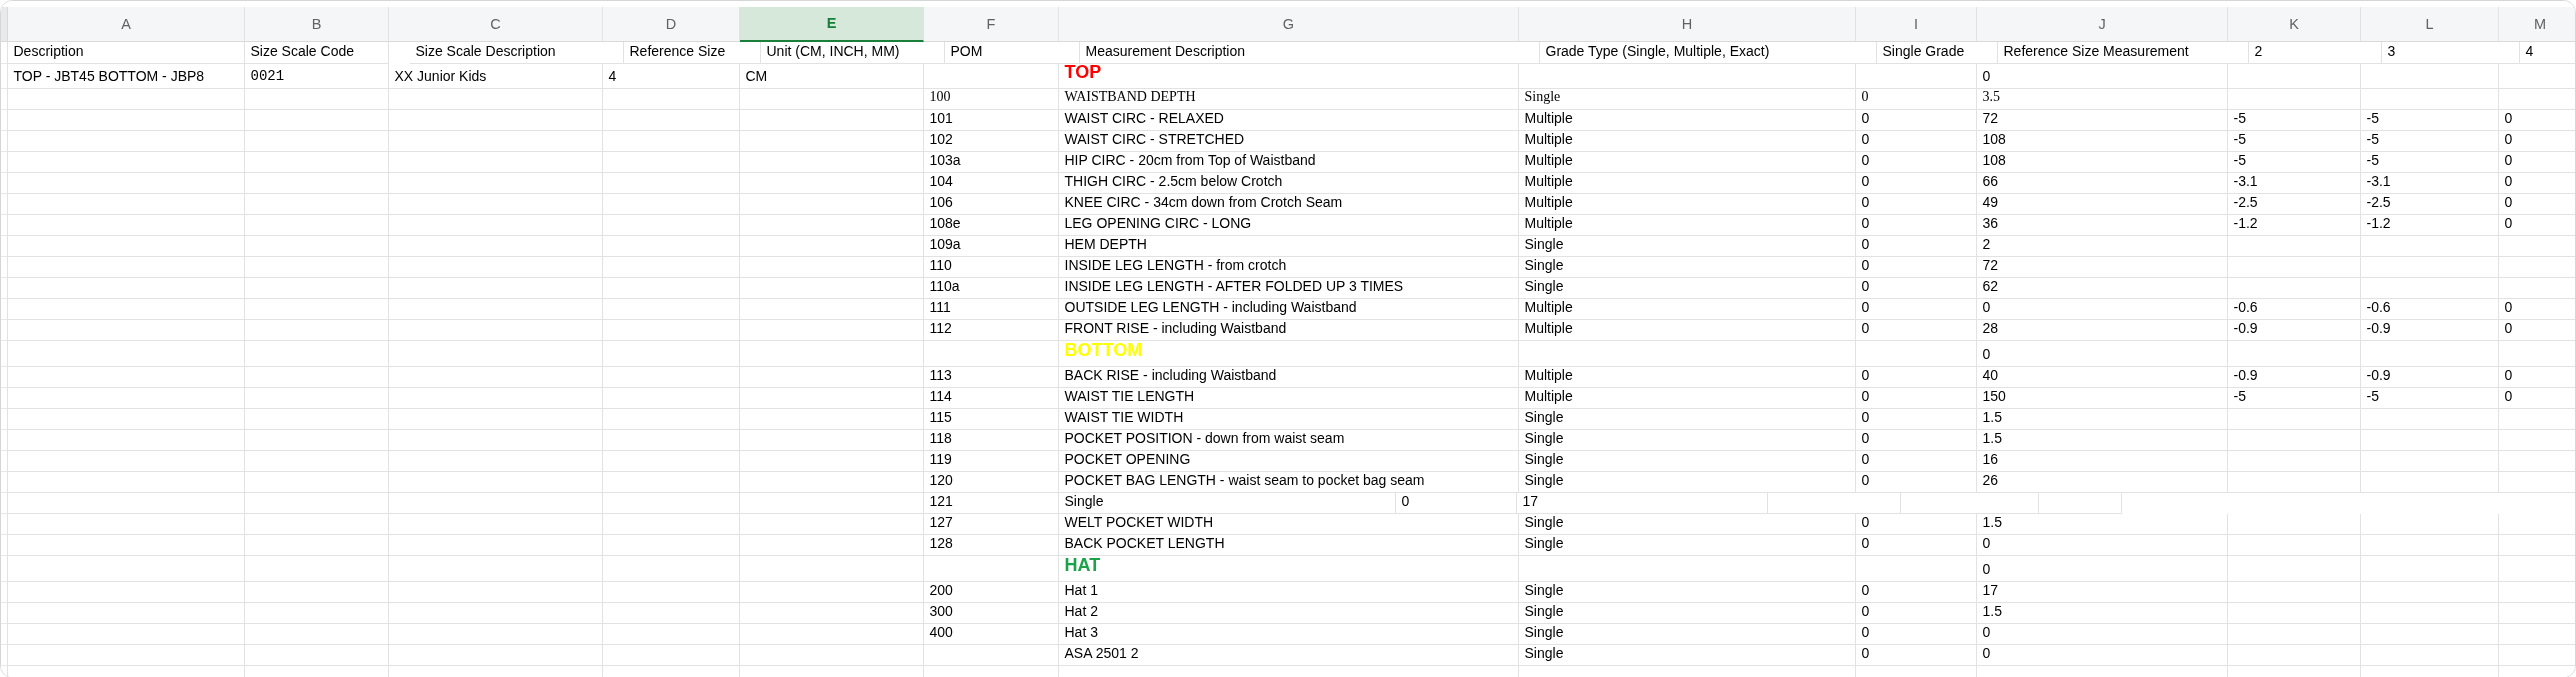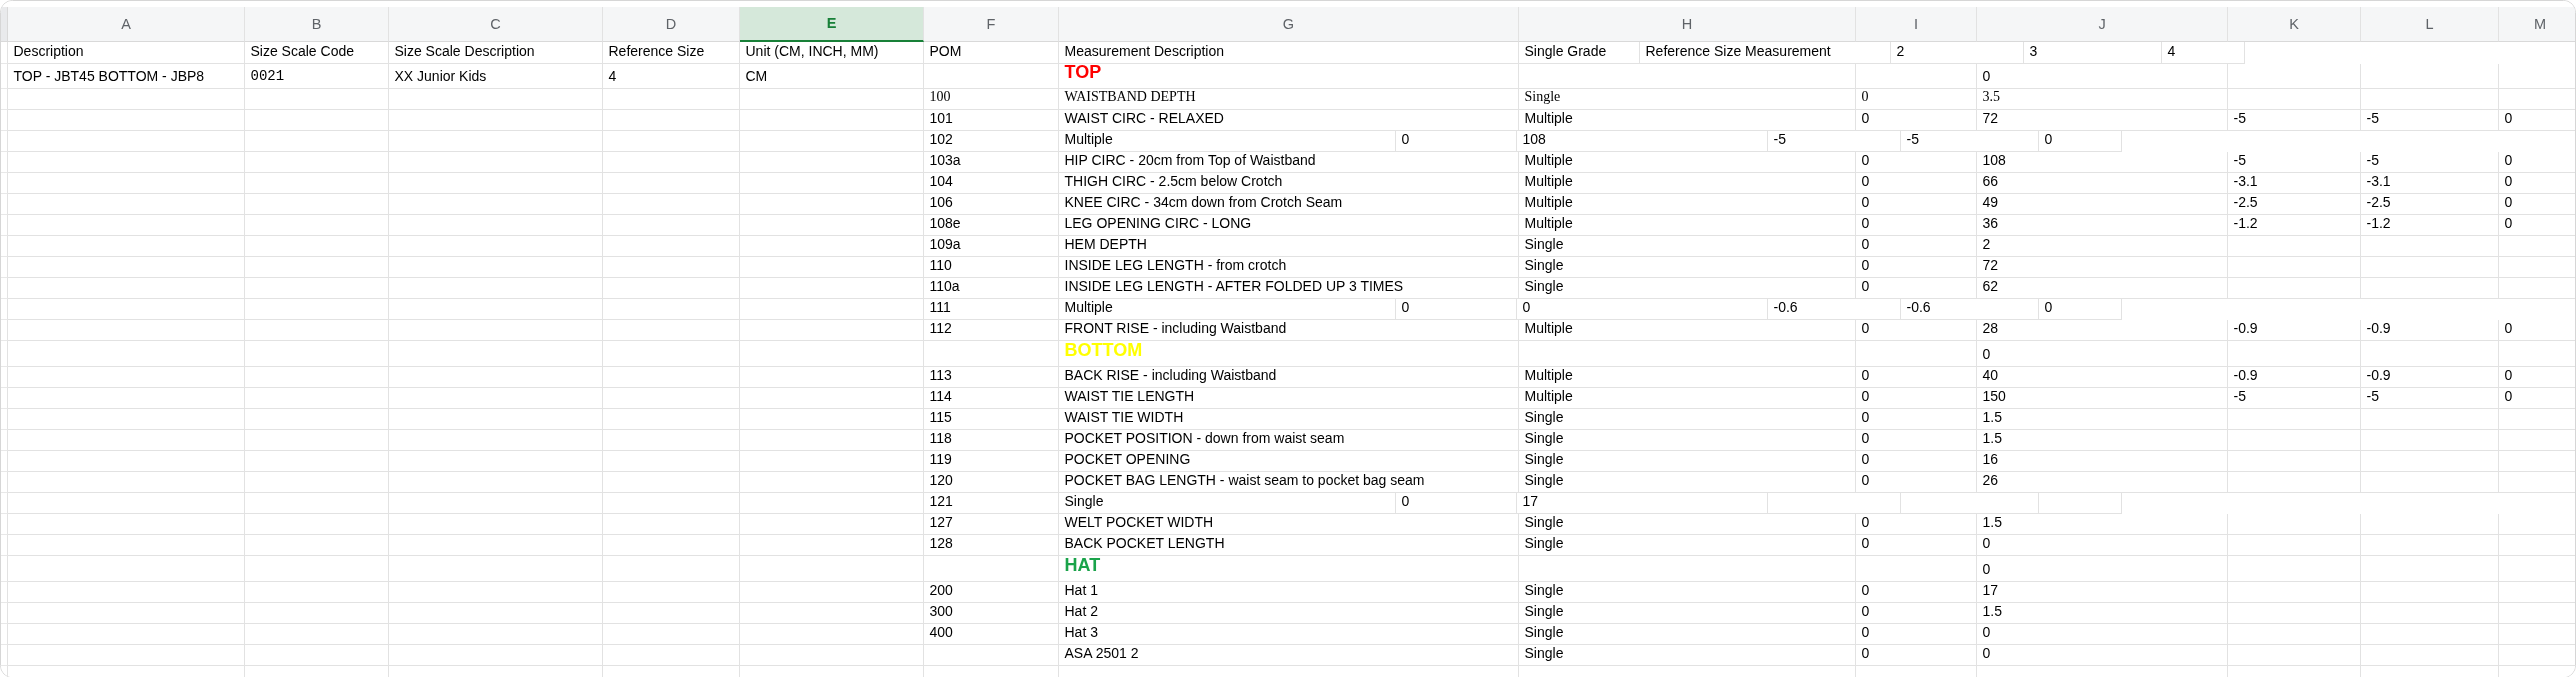--- a/index.html
+++ b/index.html
@@ -75,25 +75,26 @@
       <div class="hdr-cell" style="width: 133px;">K</div>
       <div class="hdr-cell" style="width: 138px;">L</div>
       <div class="hdr-cell" style="width: 83px;">M</div>
     </div>
   <div id="grid-body">
 
   <div class="grid-row" style="height: 22px;">
         <div class="row-sliver"></div>
         <div class="cell" style="width: 237px;">Description</div>
         <div class="cell" style="width: 144px;">Size Scale Code</div>
-        <div class="cell" style="width: 214px;">Size Scale Description</div>
+        <div class="cell" style="width: 214px; margin-left: 21px;">Size Scale Description</div>
         <div class="cell" style="width: 137px;">Reference Size</div>
         <div class="cell" style="width: 184px;">Unit (CM, INCH, MM)</div>
         <div class="cell" style="width: 135px;">POM</div>
         <div class="cell" style="width: 460px;">Measurement Description</div>
+        <div class="cell" style="width: 337px;">Grade Type (Single, Multiple, Exact)</div>
         <div class="cell" style="width: 121px;">Single Grade</div>
         <div class="cell" style="width: 251px;">Reference Size Measurement</div>
         <div class="cell" style="width: 133px;">2</div>
         <div class="cell" style="width: 138px;">3</div>
         <div class="cell" style="width: 83px;">4</div>
       </div>
       <div class="grid-row" style="height: 25px;">
         <div class="row-sliver"></div>
         <div class="cell" style="width: 237px;">TOP - JBT45 BOTTOM - JBP8</div>
         <div class="cell" style="width: 144px; font-family: Liberation Mono, monospace;">0021</div>
@@ -142,20 +143,21 @@
         <div class="cell" style="width: 83px;">0</div>
       </div>
       <div class="grid-row" style="height: 21px;">
         <div class="row-sliver"></div>
         <div class="cell" style="width: 237px;"></div>
         <div class="cell" style="width: 144px;"></div>
         <div class="cell" style="width: 214px;"></div>
         <div class="cell" style="width: 137px;"></div>
         <div class="cell" style="width: 184px;"></div>
         <div class="cell" style="width: 135px;">102</div>
+        <div class="cell" style="width: 460px;">WAIST CIRC - STRETCHED</div>
         <div class="cell" style="width: 337px;">Multiple</div>
         <div class="cell" style="width: 121px;">0</div>
         <div class="cell" style="width: 251px;">108</div>
         <div class="cell" style="width: 133px;">-5</div>
         <div class="cell" style="width: 138px;">-5</div>
         <div class="cell" style="width: 83px;">0</div>
       </div>
       <div class="grid-row" style="height: 21px;">
         <div class="row-sliver"></div>
         <div class="cell" style="width: 237px;"></div>
@@ -269,20 +271,21 @@
         <div class="cell" style="width: 83px;"></div>
       </div>
       <div class="grid-row" style="height: 21px;">
         <div class="row-sliver"></div>
         <div class="cell" style="width: 237px;"></div>
         <div class="cell" style="width: 144px;"></div>
         <div class="cell" style="width: 214px;"></div>
         <div class="cell" style="width: 137px;"></div>
         <div class="cell" style="width: 184px;"></div>
         <div class="cell" style="width: 135px;">111</div>
+        <div class="cell" style="width: 460px;">OUTSIDE LEG LENGTH - including Waistband</div>
         <div class="cell" style="width: 337px;">Multiple</div>
         <div class="cell" style="width: 121px;">0</div>
         <div class="cell" style="width: 251px;">0</div>
         <div class="cell" style="width: 133px;">-0.6</div>
         <div class="cell" style="width: 138px;">-0.6</div>
         <div class="cell" style="width: 83px;">0</div>
       </div>
       <div class="grid-row" style="height: 21px;">
         <div class="row-sliver"></div>
         <div class="cell" style="width: 237px;"></div>

